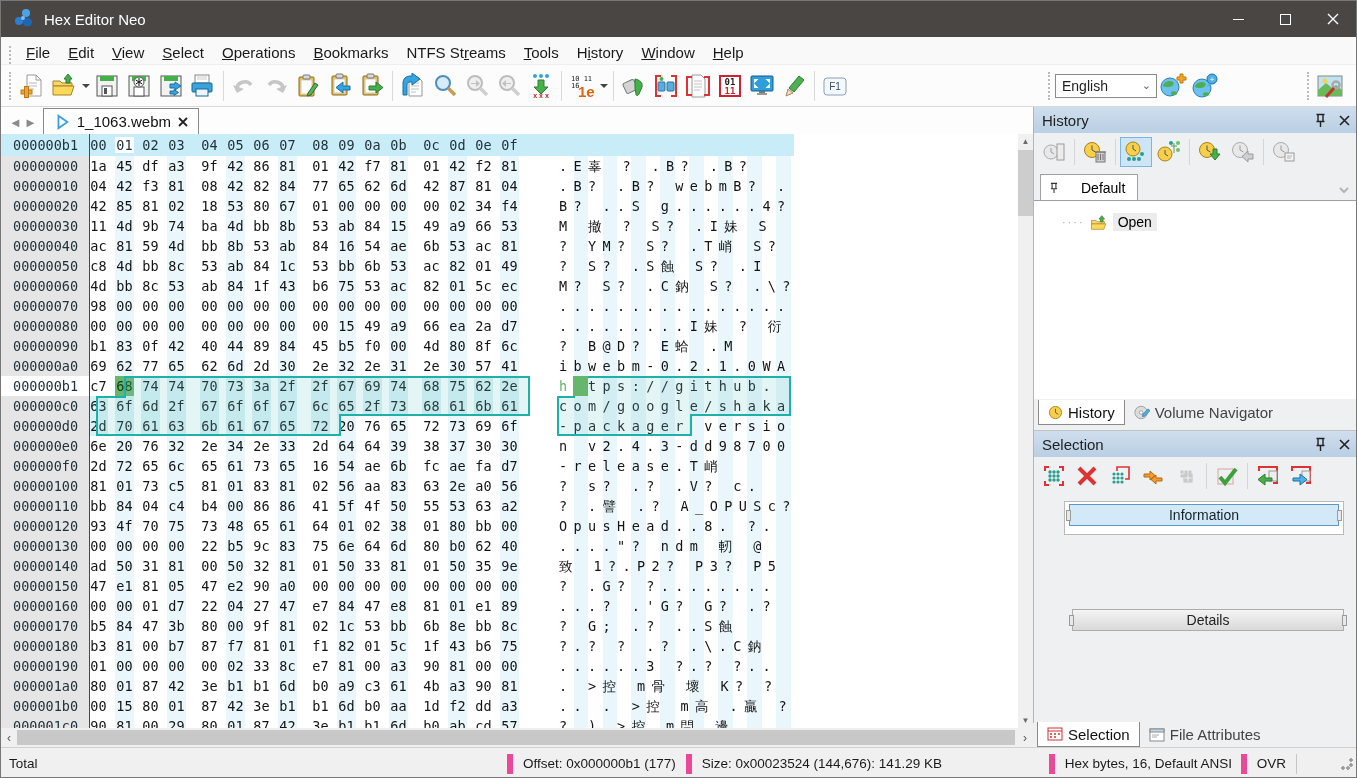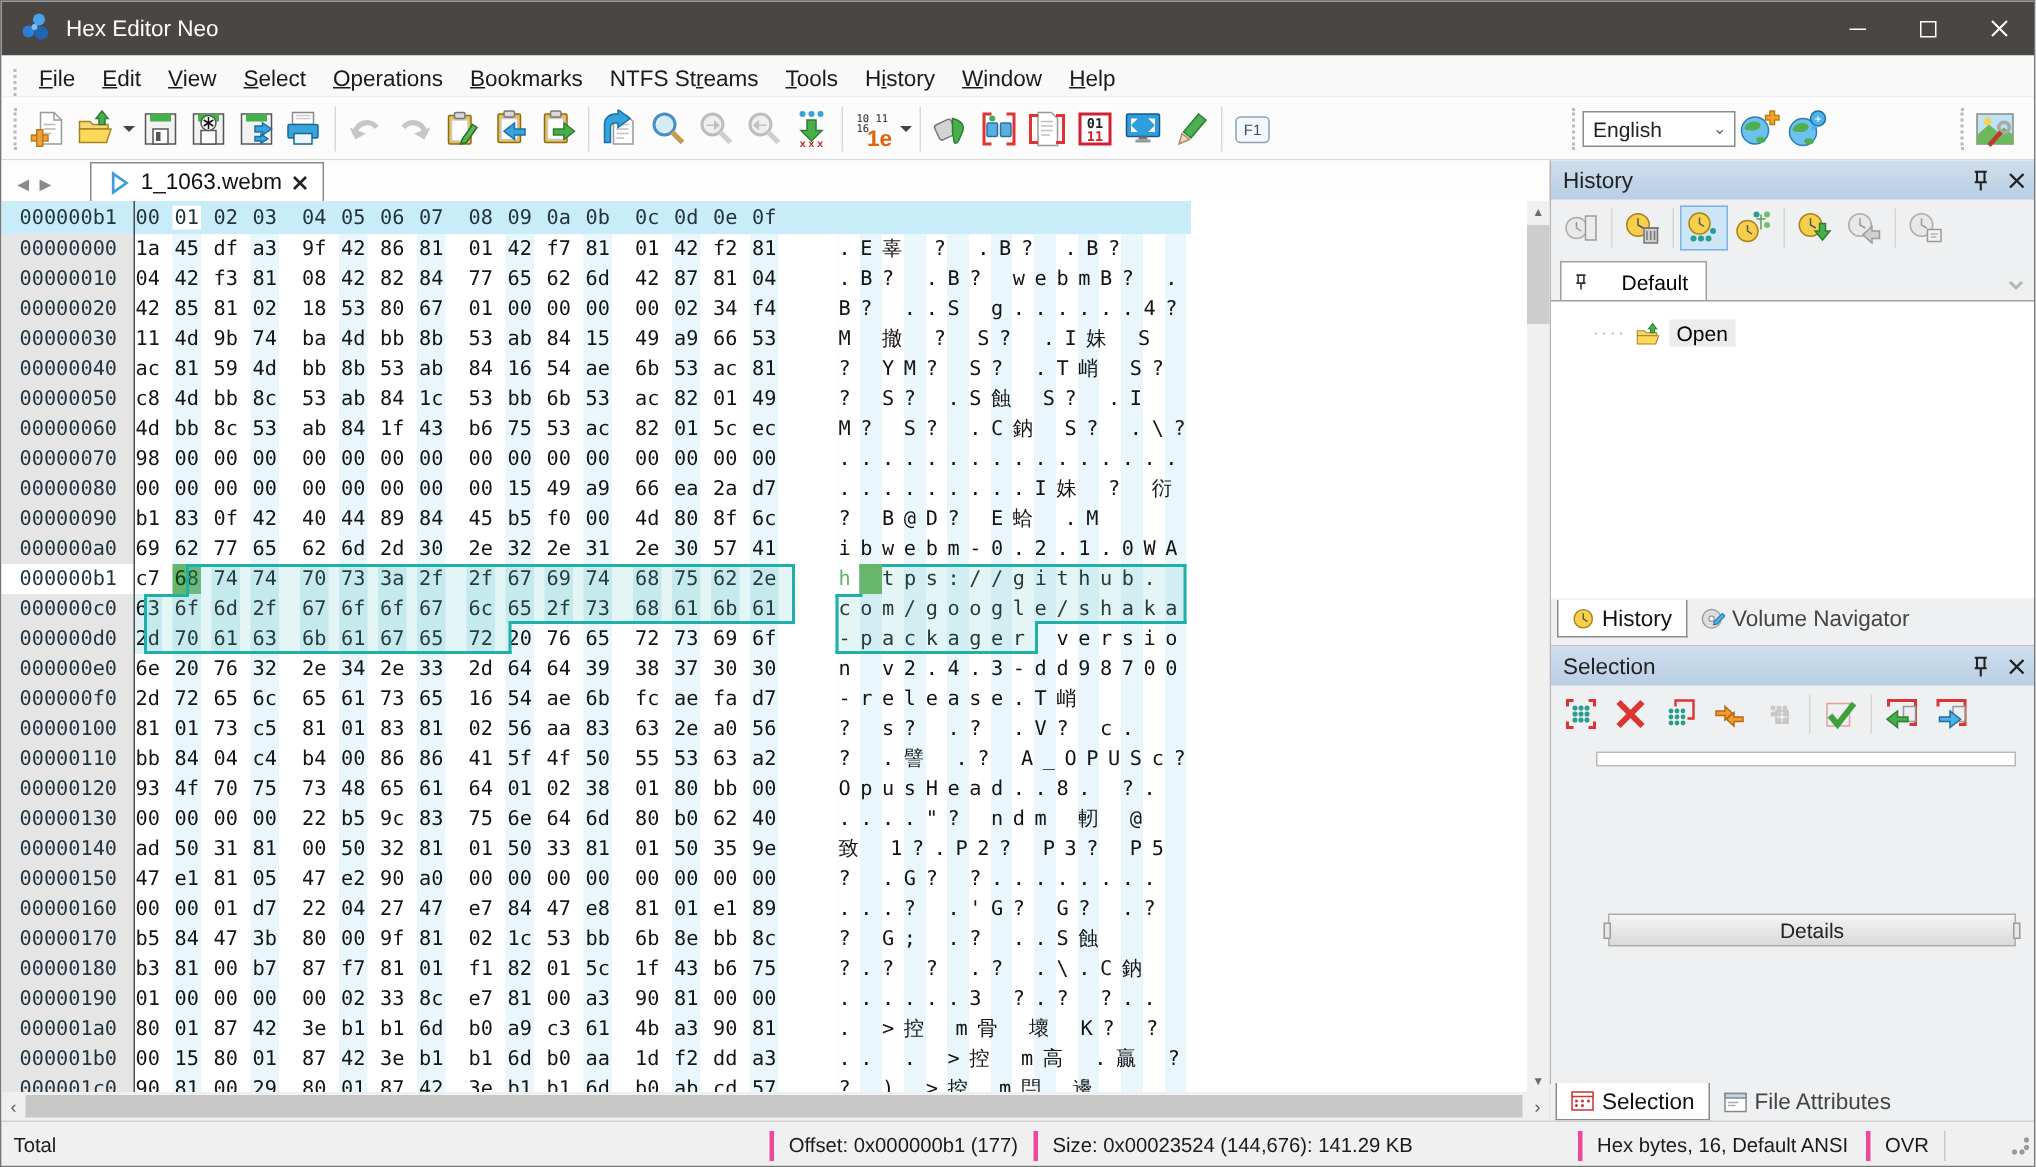--- a/index.html
+++ b/index.html
@@ -39,21 +39,21 @@
   #toolbar-right .pad { width:78px; }
   #toolbar-right .endpad { width:10px; }
 
   
   #editor { position:absolute; left:0; top:106px; width:1032px; height:640px; background:#fff; }
   #editor::before { content:""; position:absolute; left:88px; top:27px; height:594px; width:1px; background:#4a4a4a; z-index:6; }
 
   #tabbar { position:absolute; left:0; top:0; width:100%; height:27px; background:#fdfdfd; display:flex; align-items:flex-end; }
   .navarrows { display:flex; gap:2px; margin:0 6px 4px 8px; color:#8b8b8b; font-size:13px; }
   #doc-tab { display:flex; align-items:center; gap:7px; background:#fff; border:1px solid #8a8a8a; border-bottom:none;
-             height:26px; padding:0 10px; font-size:15px; color:#111;margin-left:17px; }
+             height:26px; padding:0 10px; font-size:15px; color:#111; }
 
   #hexheader { position:absolute; left:0; top:27px; width:793px; height:22px; background:#c9edf8;
                font-family:"DejaVu Sans Mono", monospace; font-size:13.5px; color:#21333d;
                display:flex; align-items:center; }
   #hexheader .corner { display:inline-block; width:88px; padding-left:12px; }
   .bcell { display:inline-block; width:19px; text-align:center; margin-right:7px; }
   .bcell.grp { margin-right:14px; }
   .bcell.curcol { background:#fff; }
   #hexheader .bcell:first-of-type { margin-left:9px; }
 
@@ -126,21 +126,21 @@
   table.info { border-collapse:collapse; margin:8px 12px 0 12px; width:256px; font-size:13.5px; color:#1a1a1a; }
   table.info td { border:1px solid #d0d0d0; height:19px; padding:0 5px; }
   table.info td.c1 { width:88px; } table.info td.c2 { width:48px; }
   .detailsbar { position:absolute; left:34px; top:112px; width:272px; }
 
   #sel-btabs { position:absolute; left:1032px; top:722px; width:325px; height:24px; }
 
   
   #statusbar { position:absolute; left:0; top:746px; width:100%; height:32px; background:#f0f0f0;
                border-top:1px solid #d0d0d0; display:flex; align-items:center; font-size:13.5px; color:#1a1a1a; }
-  #statusbar .seg { padding:0 10px; border-left:3px solid #ec4899; height:20px; display:flex; align-items:center; white-space:nowrap; }
+  #statusbar .seg { padding:0 10px; border-left:6px solid #ec4899; height:20px; display:flex; align-items:center; white-space:nowrap; }
   #statusbar .ready { flex:1; padding-left:8px; }
   #statusbar .tail { width:44px; border-left:1px solid #c6c6c6; height:20px; }
   #statusbar .gripdots { width:14px; height:14px; margin-right:2px;
       background:radial-gradient(circle at 3px 11px,#9a9a9a 1.5px,transparent 2px),
                  radial-gradient(circle at 8px 11px,#9a9a9a 1.5px,transparent 2px),
                  radial-gradient(circle at 11px 8px,#9a9a9a 1.5px,transparent 2px),
                  radial-gradient(circle at 11px 3px,#9a9a9a 1.5px,transparent 2px); }
 
   svg { display:block; }
 </style>
@@ -712,20 +712,25 @@
             <svg width="24" height="22" viewBox="0 0 24 22">
               <path d="M3 6V2h18v16h-4" fill="none" stroke="#d33" stroke-width="2"></path>
               <rect x="13" y="6" width="8" height="10" fill="#eee" stroke="#999"></rect>
               <path d="M4 13h7V9l7 5.5-7 5.5v-4H4z" fill="#4db3e6" stroke="#1d6ea6"></path>
             </svg>
           </div>
       </div>
 
       <div id="sel-content">
         <div class="infobox">
+          <div class="hdrbar blue">
+            <span class="hgrip l"></span>
+            <span>Information</span>
+            <span class="hgrip r"></span>
+          </div>
         </div>
         <div class="hdrbar gray detailsbar">
           <span class="hgrip l"></span>
           <span>Details</span>
           <span class="hgrip r"></span>
         </div>
       </div>
     </div>
   </div>
 

